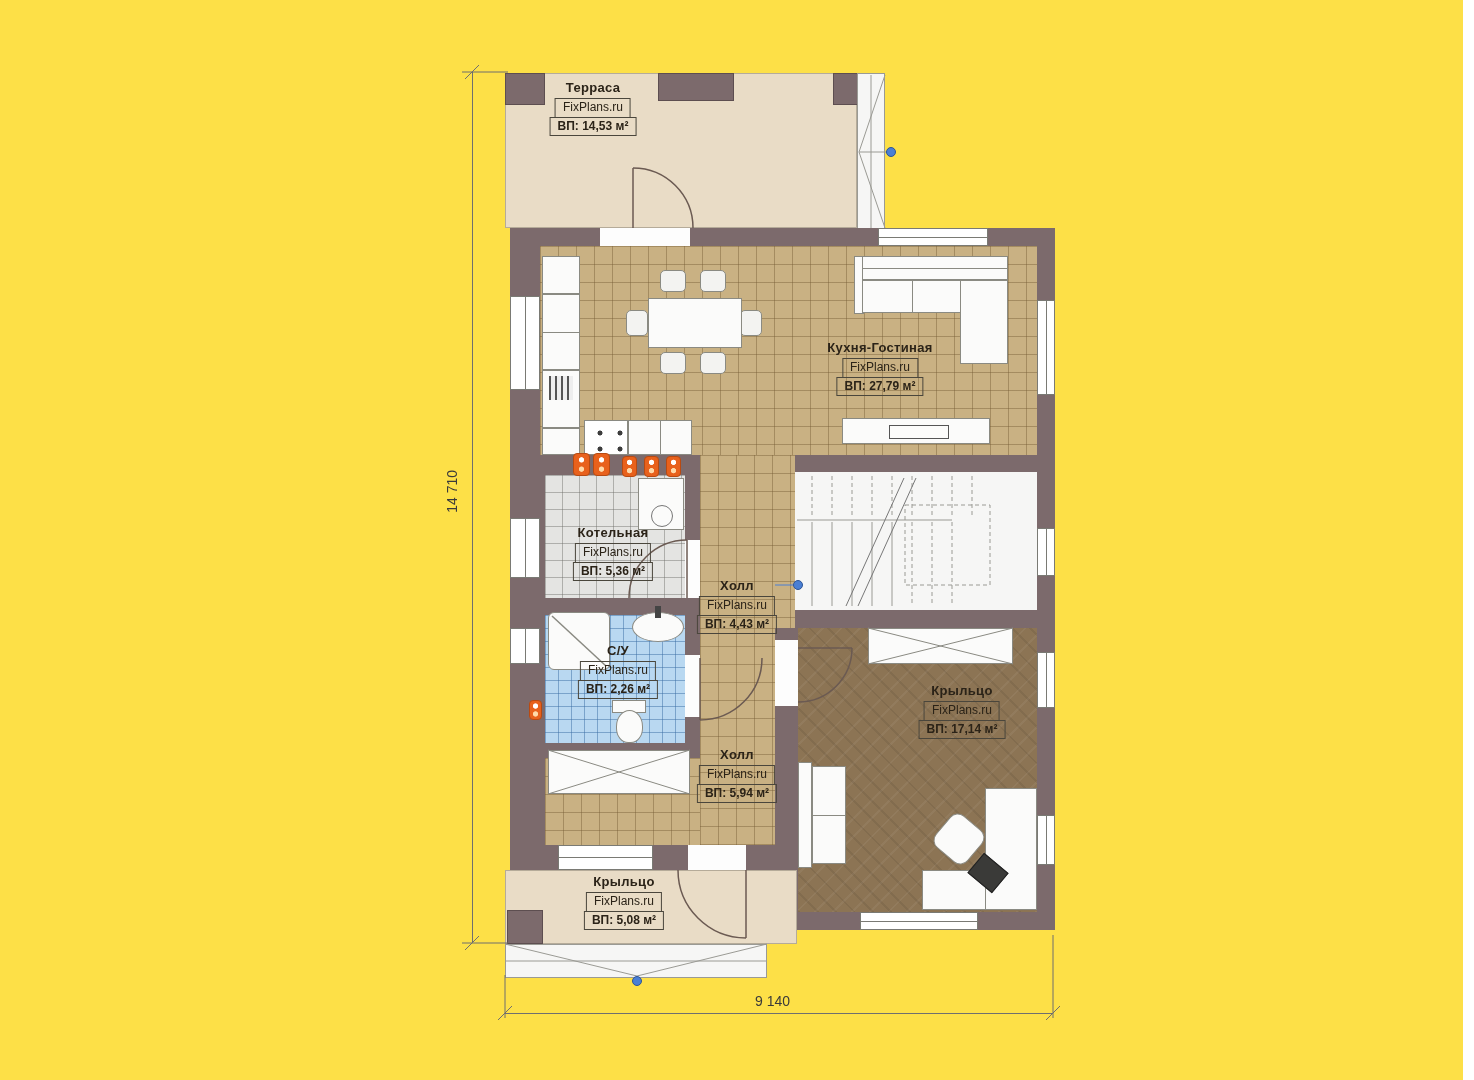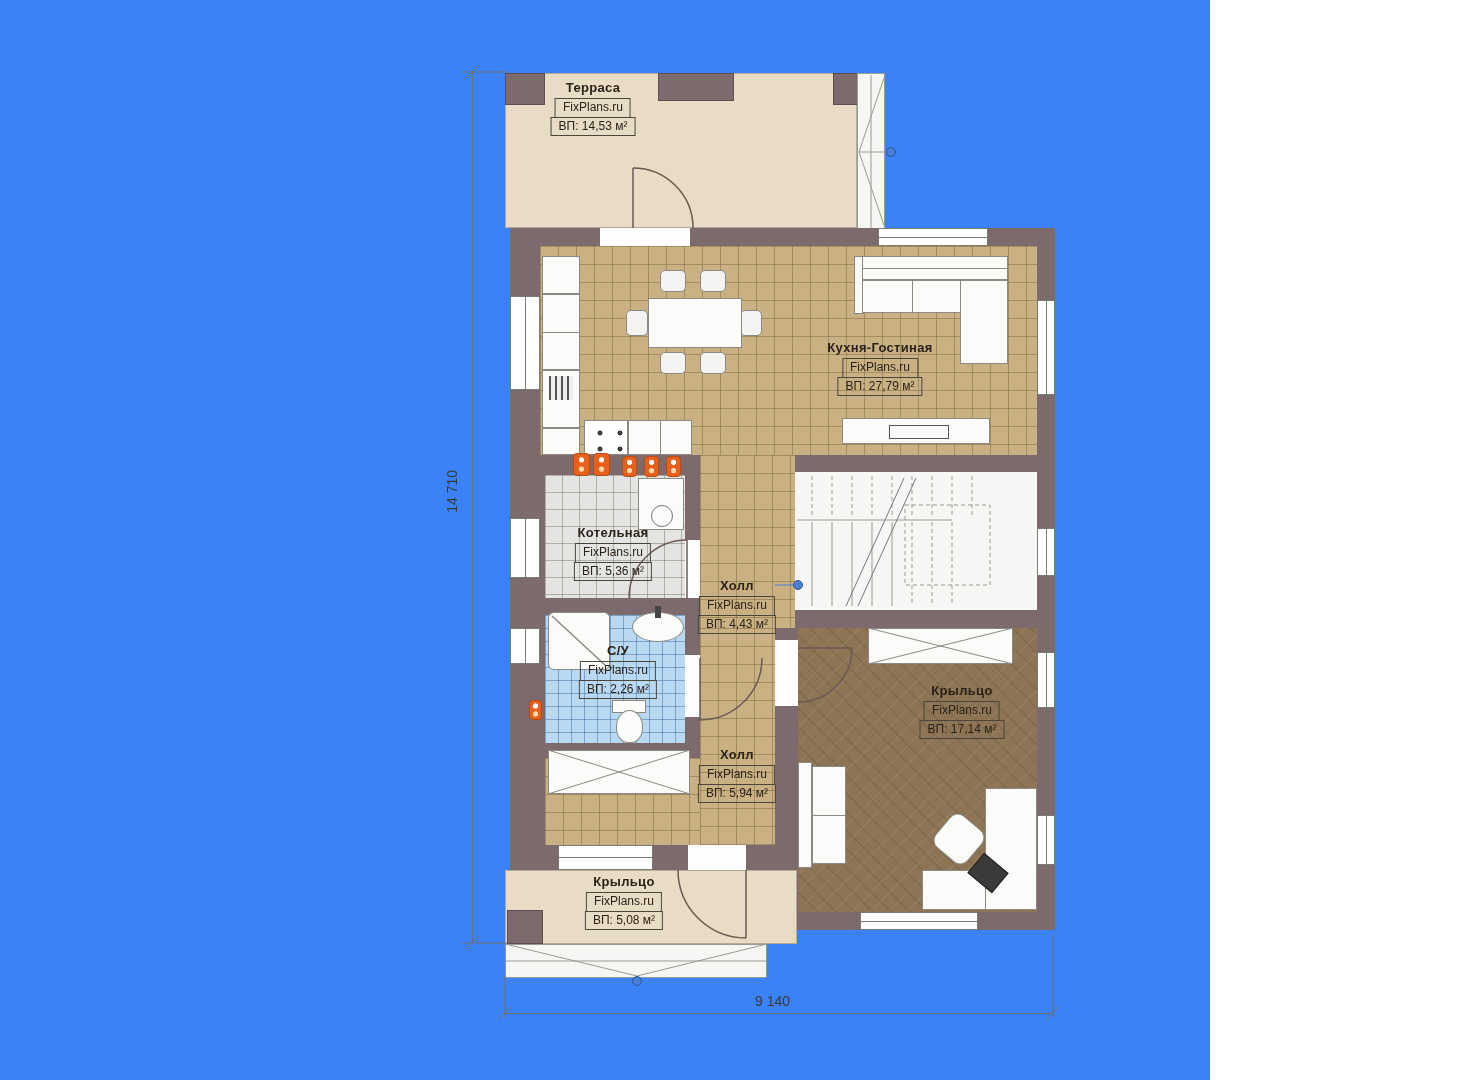--- a/index.html
+++ b/index.html
@@ -1,16 +1,16 @@
 <!DOCTYPE html>
 <html style="--wall: #7c6a6c; --floor-tan: #c9b183; --floor-gray: #e4e4e2; --floor-blue: #b9d8f1; --floor-wood: #8c7454; --floor-beige: #e9dcc6; --radiator-orange: #e8611c; --marker-blue: #4a7fd4;"><head>
 <meta charset="utf-8">
 <style>
   html,body{margin:0;padding:0;background:#fff;}
-  #canvas{position:relative;width:1210px;height:1080px;background:#3b82f6;overflow:hidden;
+  #canvas{position:relative;width:1463px;height:1080px;background:#fde047;overflow:hidden;
           font-family:"Liberation Sans",sans-serif;color:#2e2921;}
   
   .wall-block{position:absolute;background:var(--wall,#7c6a6c);}
   .column{position:absolute;background:var(--wall,#7c6a6c);border:1px solid #5d4e50;box-sizing:border-box;}
   
   .floor{position:absolute;box-sizing:border-box;}
   .floor-tan{background-color:var(--floor-tan,#c9b183);
     background-image:linear-gradient(rgba(120,95,55,.45) 1px,transparent 1px),
                      linear-gradient(90deg,rgba(120,95,55,.45) 1px,transparent 1px);
     background-size:18px 18px;}
@@ -50,21 +50,21 @@
   .laptop{position:absolute;background:#3a3a38;border:1px solid #222;
     background-image:linear-gradient(#fff,#fff) 50% 30%/70% 2px no-repeat,
                      linear-gradient(#bbb,#bbb) 50% 70%/70% 2px no-repeat;}
   
   .room-label{position:absolute;transform:translateX(-50%);display:flex;flex-direction:column;
               align-items:center;z-index:30;}
   .room-label .rname{font-size:13px;font-weight:700;letter-spacing:.3px;margin-bottom:3px;
                      white-space:nowrap;color:#2b2318;}
   .room-label .box{border:1px solid #4a463c;padding:1px 7px;font-size:12px;line-height:1.3;
                    white-space:nowrap;color:#2b2318;}
-  .room-label .box.area{margin-top:-1px;}
+  .room-label .box.area{margin-top:-1px;font-weight:bold;}
   
   .dim-line{position:absolute;background:#6f6f6f;}
   .dim-text{position:absolute;font-size:14px;color:#3a3a3a;}
   .dim-text.vert{writing-mode:vertical-rl;transform:rotate(180deg);}
   svg.overlay{position:absolute;left:0;top:0;z-index:20;pointer-events:none;}
   .z10{z-index:10;} .z15{z-index:15;}
 </style>
 </head>
 <body>
 

